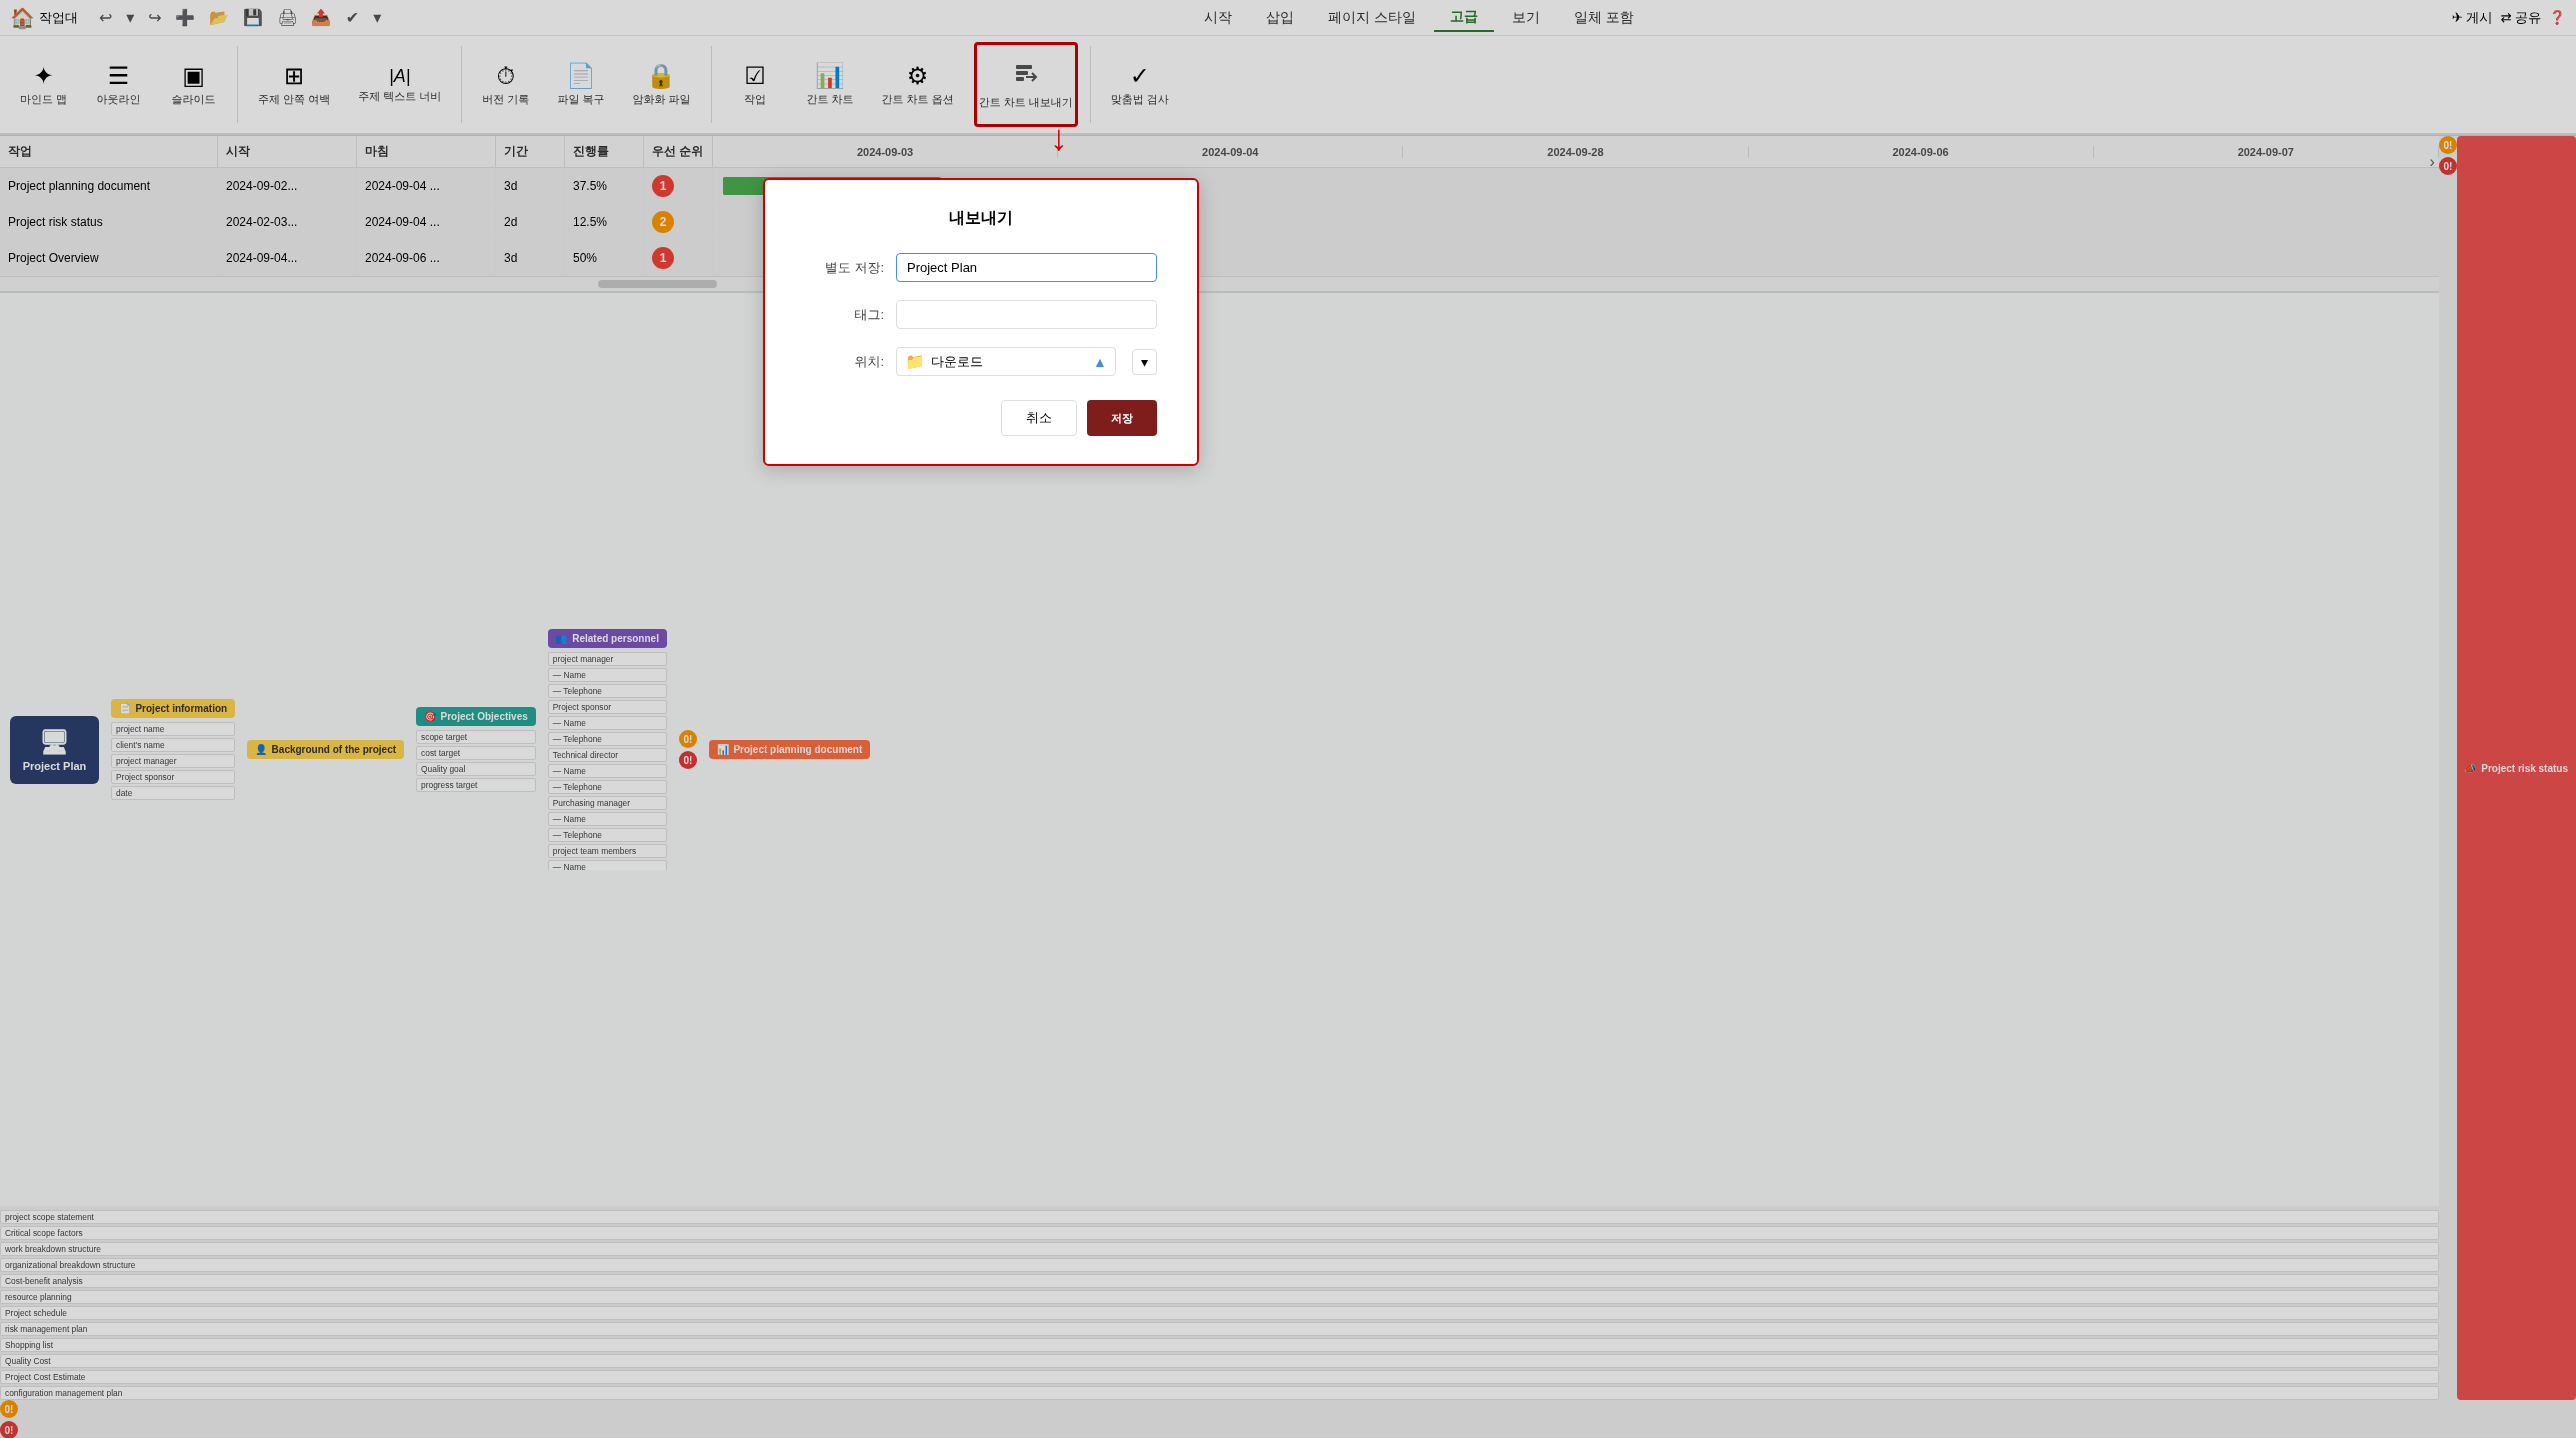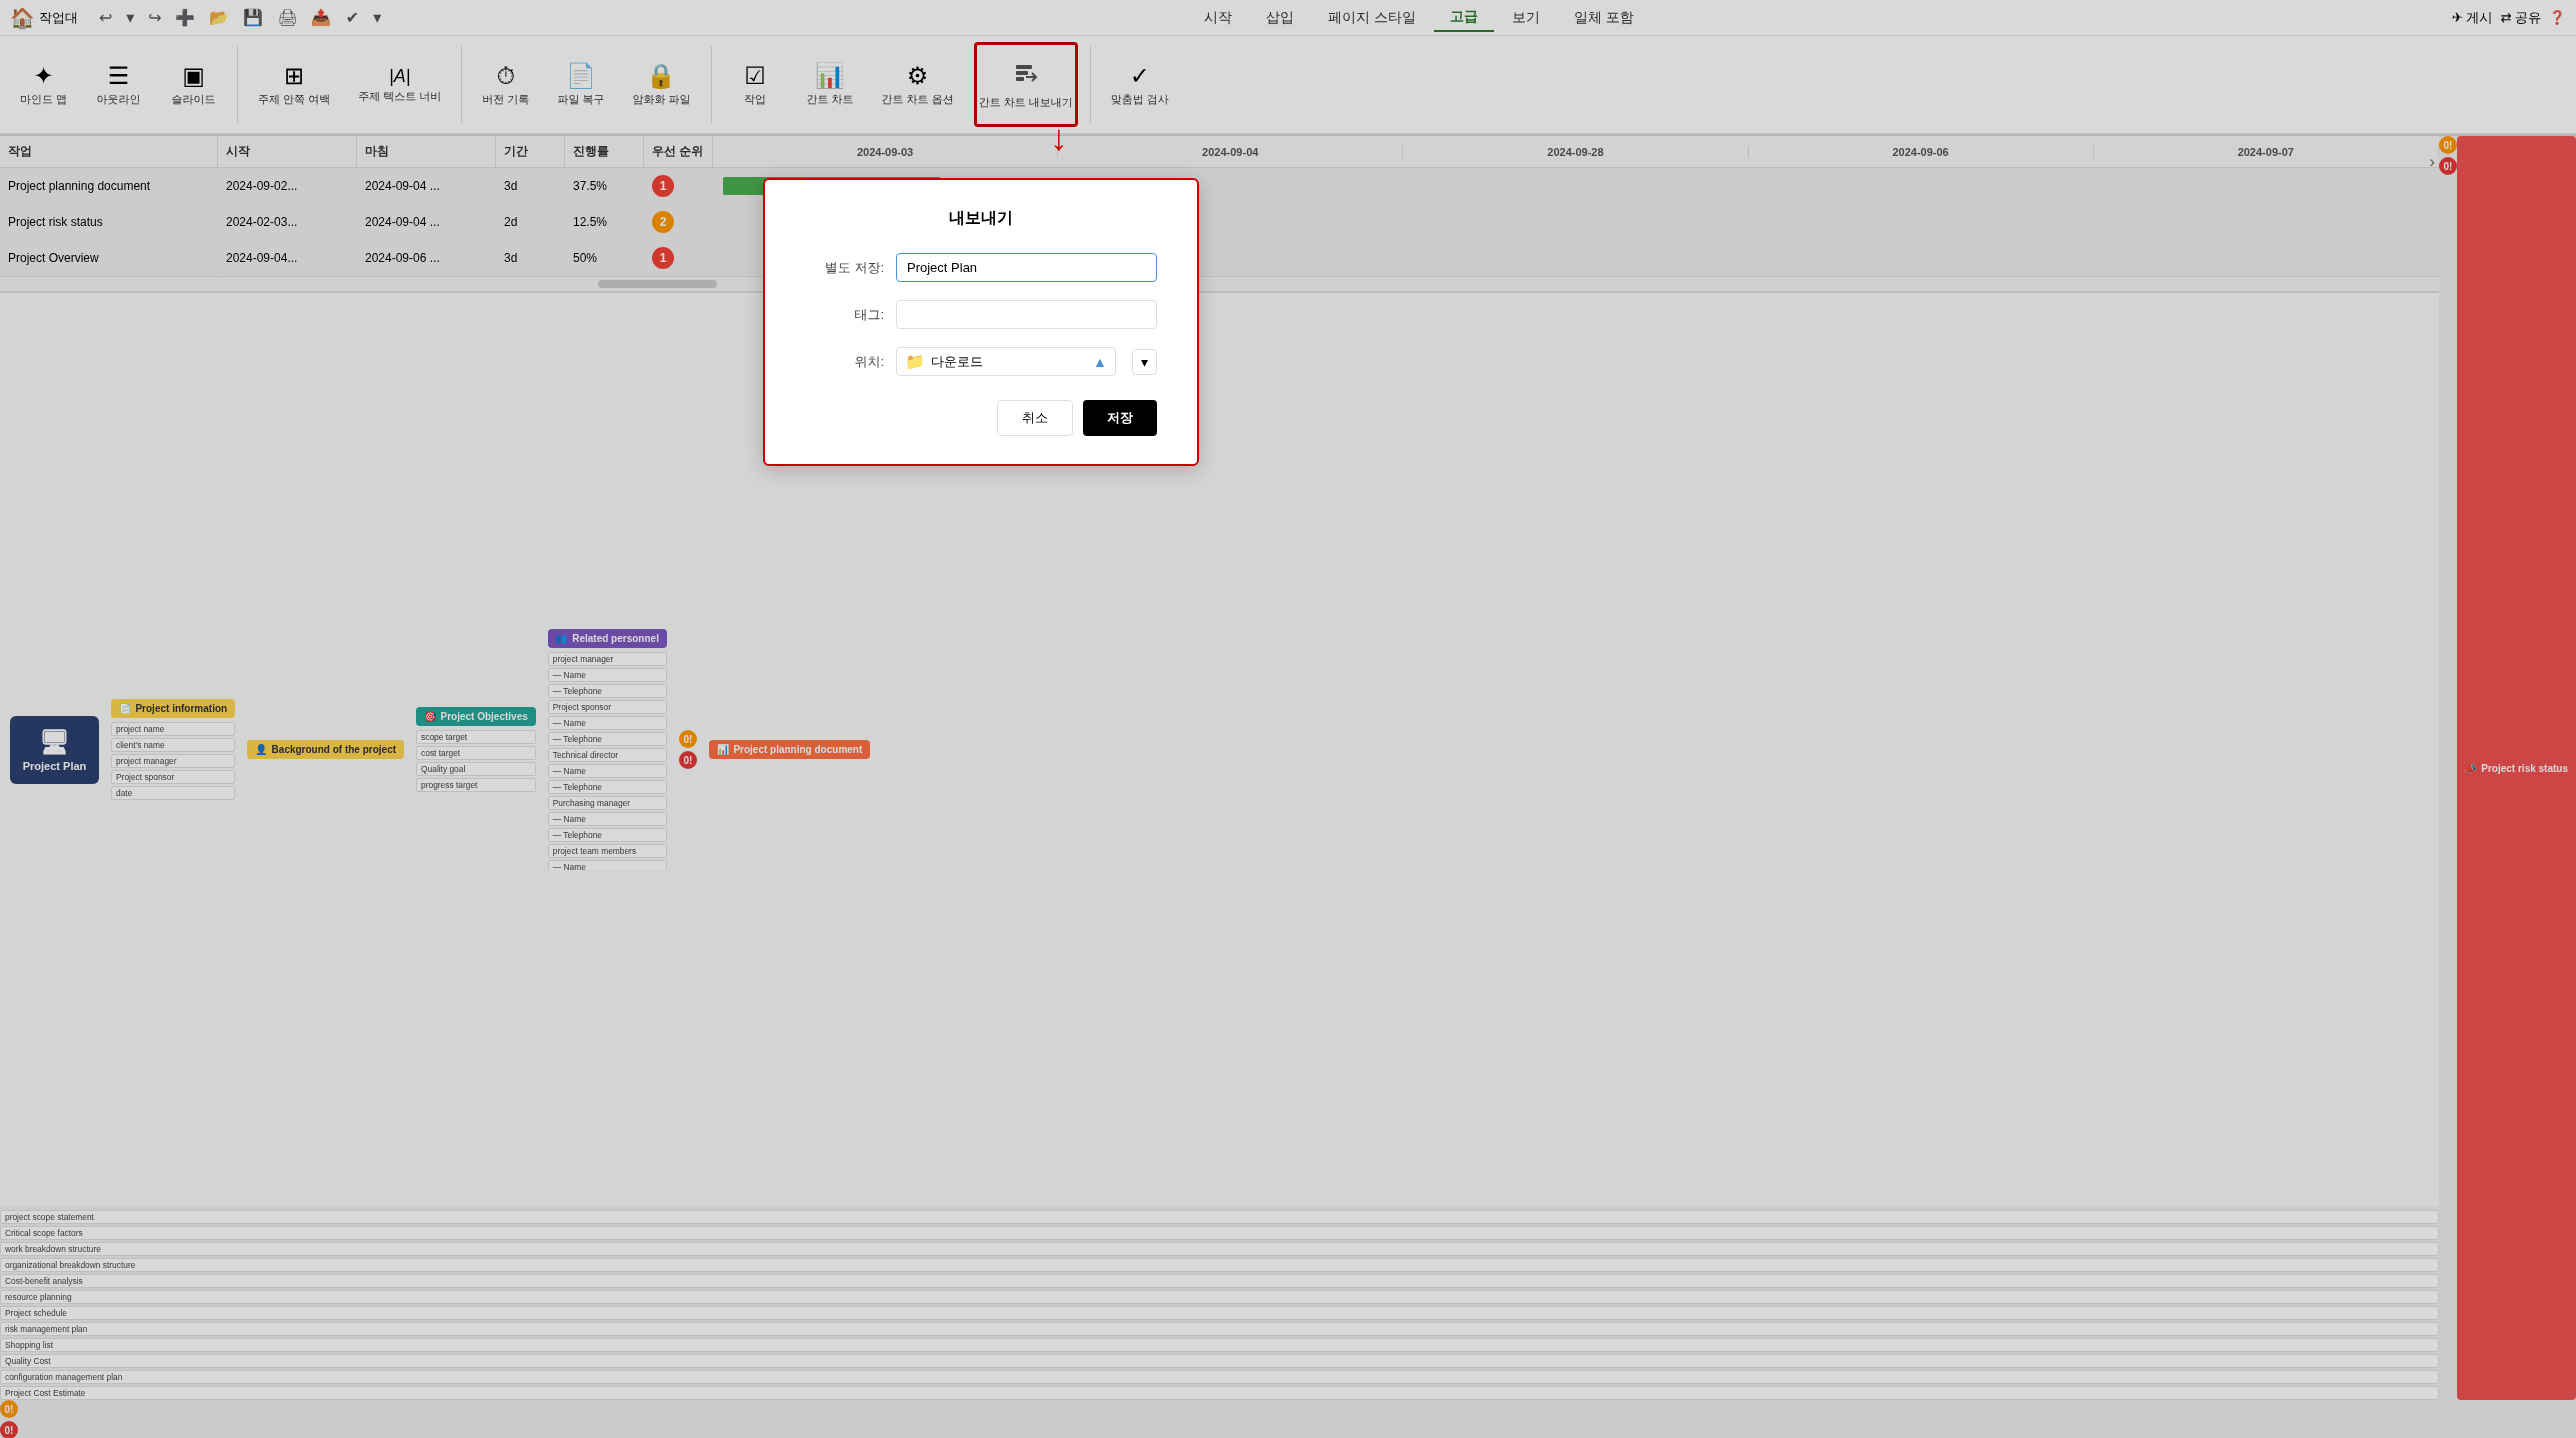--- a/index.html
+++ b/index.html
@@ -62,21 +62,21 @@
     .modal-row { display: flex; align-items: center; margin-bottom: 18px; gap: 12px; }
     .modal-row-label { width: 79px; text-align: right; font-size: 13px; color: #444; flex-shrink: 0; }
     .modal-input { flex: 1; border: 1px solid #4a90d9; border-radius: 4px; padding: 6px 10px; font-size: 13px; outline: none; }
     .modal-select-wrap { flex: 1; display: flex; align-items: center; gap: 6px; border: 1px solid #ddd; border-radius: 4px; padding: 4px 8px; }
     .modal-select-wrap .folder-icon { font-size: 16px; }
     .modal-select-text { flex: 1; font-size: 13px; }
     .modal-select-btn { background: none; border: none; cursor: pointer; font-size: 14px; color: #4a90d9; }
     .modal-select-arrow { background: none; border: none; cursor: pointer; font-size: 14px; }
     .modal-footer { display: flex; justify-content: flex-end; gap: 10px; margin-top: 24px; }
     .btn-cancel { background: #fff; border: 1px solid #ddd; padding: 8px 24px; border-radius: 4px; cursor: pointer; font-size: 13px; }
-    .btn-save { background: #000000; color: #fff; border: none; padding: 8px 24px; border-radius: 4px; cursor: pointer; font-size: 13px; font-weight: 600; }
+    .btn-save { background: #7f1d1d; color: #fff; border: none; padding: 8px 24px; border-radius: 4px; cursor: pointer; font-size: 11px; font-weight: 600; }
 
     
     .ribbon-highlight { border: 3px solid #c00; border-radius: 4px; padding: 2px; }
 
     
     .mind-sub-list { display: flex; flex-direction: column; gap: 2px; margin-top: 4px; }
     .mind-sub-item { font-size: 8.4px; color: #444; padding: 1px 4px; background: #fff; border: 1px solid #e0e0e0; border-radius: 2px; }
   </style>
 </head>
 <body>
@@ -333,22 +333,22 @@
           <div class="mind-sub-item">project scope statement</div>
           <div class="mind-sub-item">Critical scope factors</div>
           <div class="mind-sub-item">work breakdown structure</div>
           <div class="mind-sub-item">organizational breakdown structure</div>
           <div class="mind-sub-item">Cost-benefit analysis</div>
           <div class="mind-sub-item">resource planning</div>
           <div class="mind-sub-item">Project schedule</div>
           <div class="mind-sub-item">risk management plan</div>
           <div class="mind-sub-item">Shopping list</div>
           <div class="mind-sub-item">Quality Cost</div>
+          <div class="mind-sub-item">Project Cost Estimate</div>
           <div class="mind-sub-item">configuration management plan</div>
-          <div class="mind-sub-item">Project Cost Estimate</div>
         </div>
       </div>
 
       <div class="mind-node-container">
         <div style="display:flex;align-items:center;gap:4px; margin-bottom:3px;">
           <span style="background:#ff9800;color:#fff;border-radius:50%;width:18px;height:18px;display:flex;align-items:center;justify-content:center;font-size:10px;font-weight:bold;">0!</span>
       </div>
           <span style="background:#e53935;color:#fff;border-radius:50%;width:18px;height:18px;display:flex;align-items:center;justify-content:center;font-size:10px;font-weight:bold;">0!</span>
     </div>
           <div class="mind-node" style="background:#ef5350;color:#fff;display:flex;align-items:center;gap:4px;">

